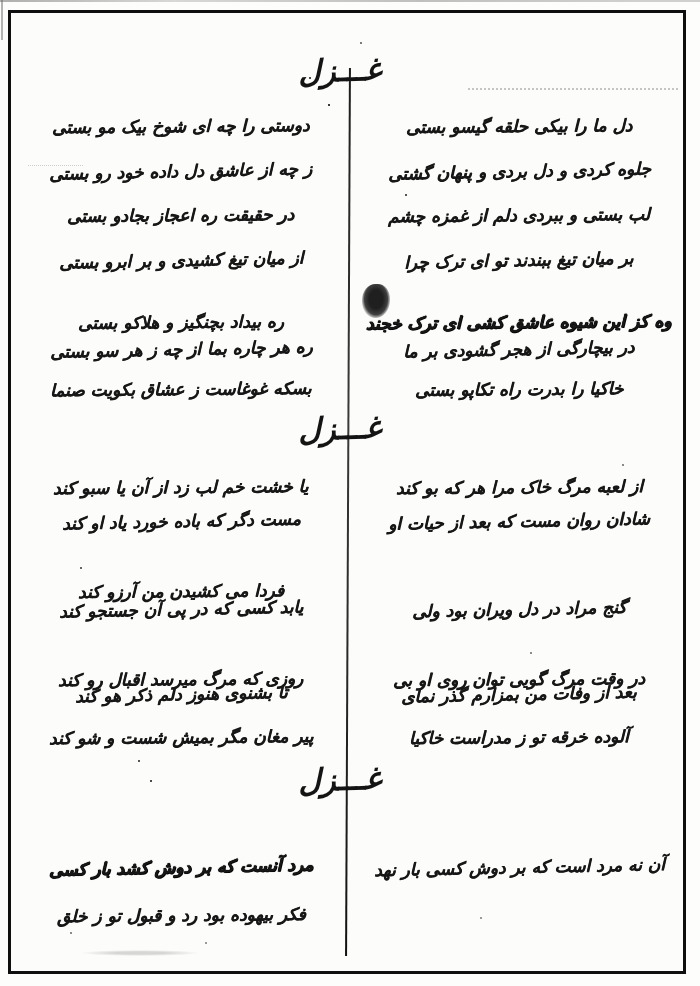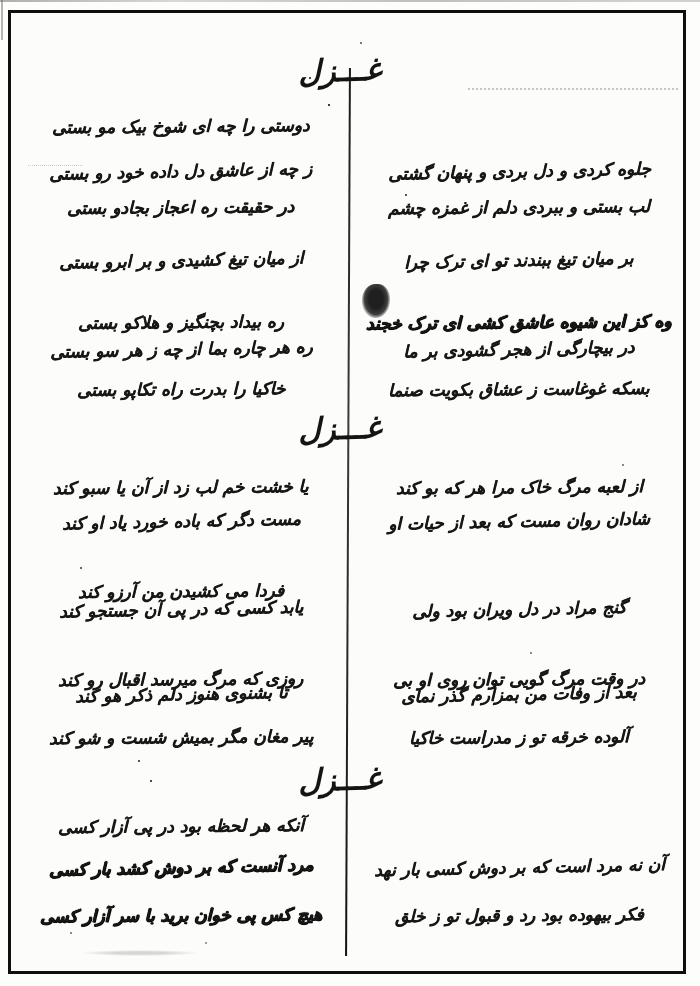--- a/index.html
+++ b/index.html
@@ -125,30 +125,33 @@
   <div class="streak-c"></div>
   <div class="ink-blot"></div>
 
   <div class="ghazal-header" style="top:52px">
     <span>غـــزل</span>
   </div>
   <div class="row" style="top:103px">
     <div class="half">
         <span class="hemi">دوستی را چه ای شوخ بیک مو بستی</span>
       </div>
+    <div class="half">
+        <span class="hemi">دل ما را بیکی حلقه گیسو بستی</span>
+      </div>
   </div>
   <div class="row" style="top:148px">
     <div class="half">
         <span class="hemi">ز چه از عاشق دل داده خود رو بستی</span>
       </div>
     <div class="half">
         <span class="hemi">جلوه کردی و دل بردی و پنهان گشتی</span>
       </div>
   </div>
-  <div class="row" style="top:184px">
+  <div class="row" style="top:192px">
     <div class="half">
         <span class="hemi">در حقیقت ره اعجاز بجادو بستی</span>
       </div>
     <div class="half">
         <span class="hemi">لب بستی و ببردی دلم از غمزه چشم</span>
       </div>
   </div>
   <div class="row" style="top:237px">
     <div class="half">
         <span class="hemi">از میان تیغ کشیدی و بر ابرو بستی</span>
@@ -168,24 +171,24 @@
   <div class="row" style="top:326px">
     <div class="half">
         <span class="hemi">ره هر چاره بما از چه ز هر سو بستی</span>
       </div>
     <div class="half">
         <span class="hemi">در بیچارگی از هجر گشودی بر ما</span>
       </div>
   </div>
   <div class="row" style="top:366px">
     <div class="half">
+        <span class="hemi">بسکه غوغاست ز عشاق بکویت صنما</span>
+      </div>
+    <div class="half">
         <span class="hemi">خاکیا را بدرت راه تکاپو بستی</span>
-      </div>
-    <div class="half">
-        <span class="hemi">بسکه غوغاست ز عشاق بکویت صنما</span>
       </div>
   </div>
 
   <div class="ghazal-header" style="top:410px">
     <span>غـــزل</span>
   </div>
   <div class="row" style="top:464px">
     <div class="half">
         <span class="hemi">یا خشت خم لب زد از آن یا سبو کند</span>
       </div>
@@ -236,33 +239,27 @@
       </div>
     <div class="half">
         <span class="hemi">آلوده خرقه تو ز مدراست خاکیا</span>
       </div>
   </div>
 
   <div class="ghazal-header" style="top:761px">
     <span>غـــزل</span>
   </div>
   <div class="row" style="top:803px">
-    <div class="half">
-        <span class="hemi">آنکه هر لحظه بود در پی آزار کسی</span>
-      </div>
   </div>
   <div class="row" style="top:844px">
     <div class="half">
         <span class="hemi blot">مرد آنست که بر دوش کشد بار کسی</span>
       </div>
     <div class="half">
         <span class="hemi">آن نه مرد است که بر دوش کسی بار نهد</span>
       </div>
   </div>
   <div class="row" style="top:892px">
     <div class="half">
-        <span class="hemi blot">هیچ کس پی خوان برید با سر آزار کسی</span>
-      </div>
-    <div class="half">
         <span class="hemi">فکر بیهوده بود رد و قبول تو ز خلق</span>
       </div>
   </div>
 </div>
 
 </body></html>

